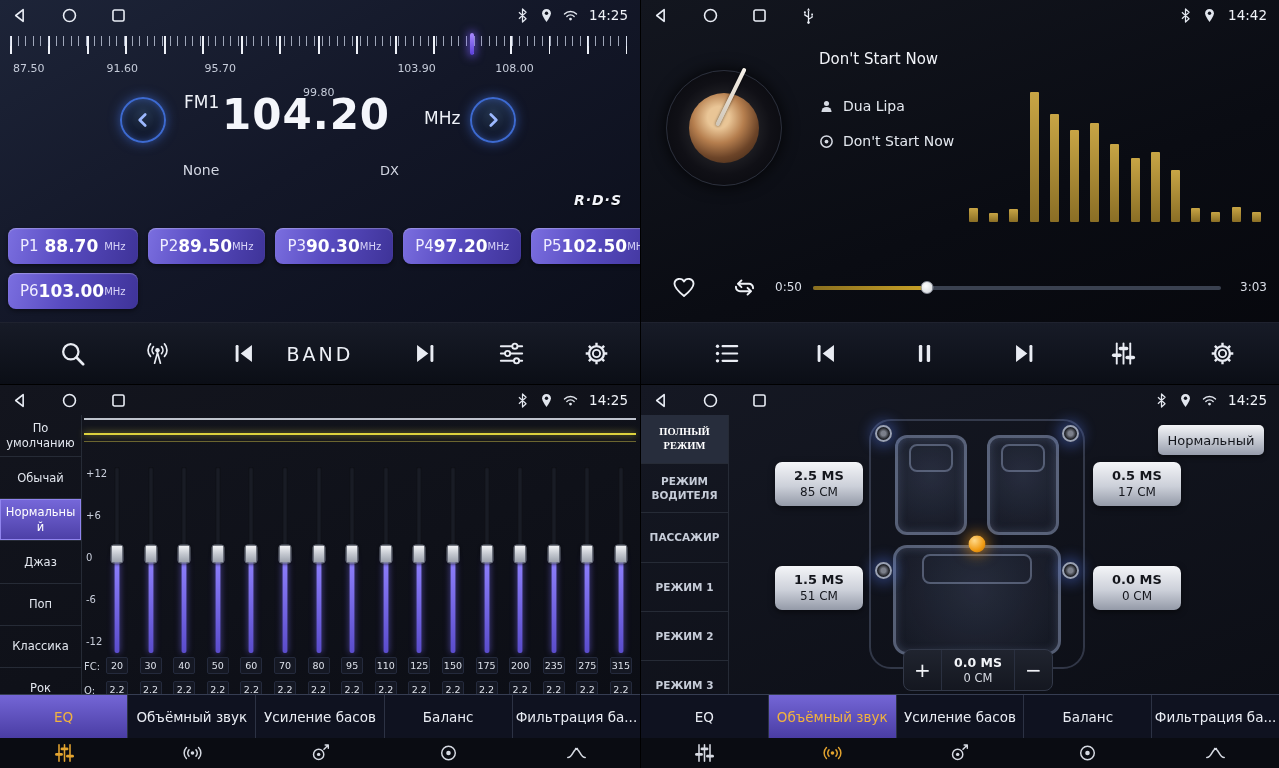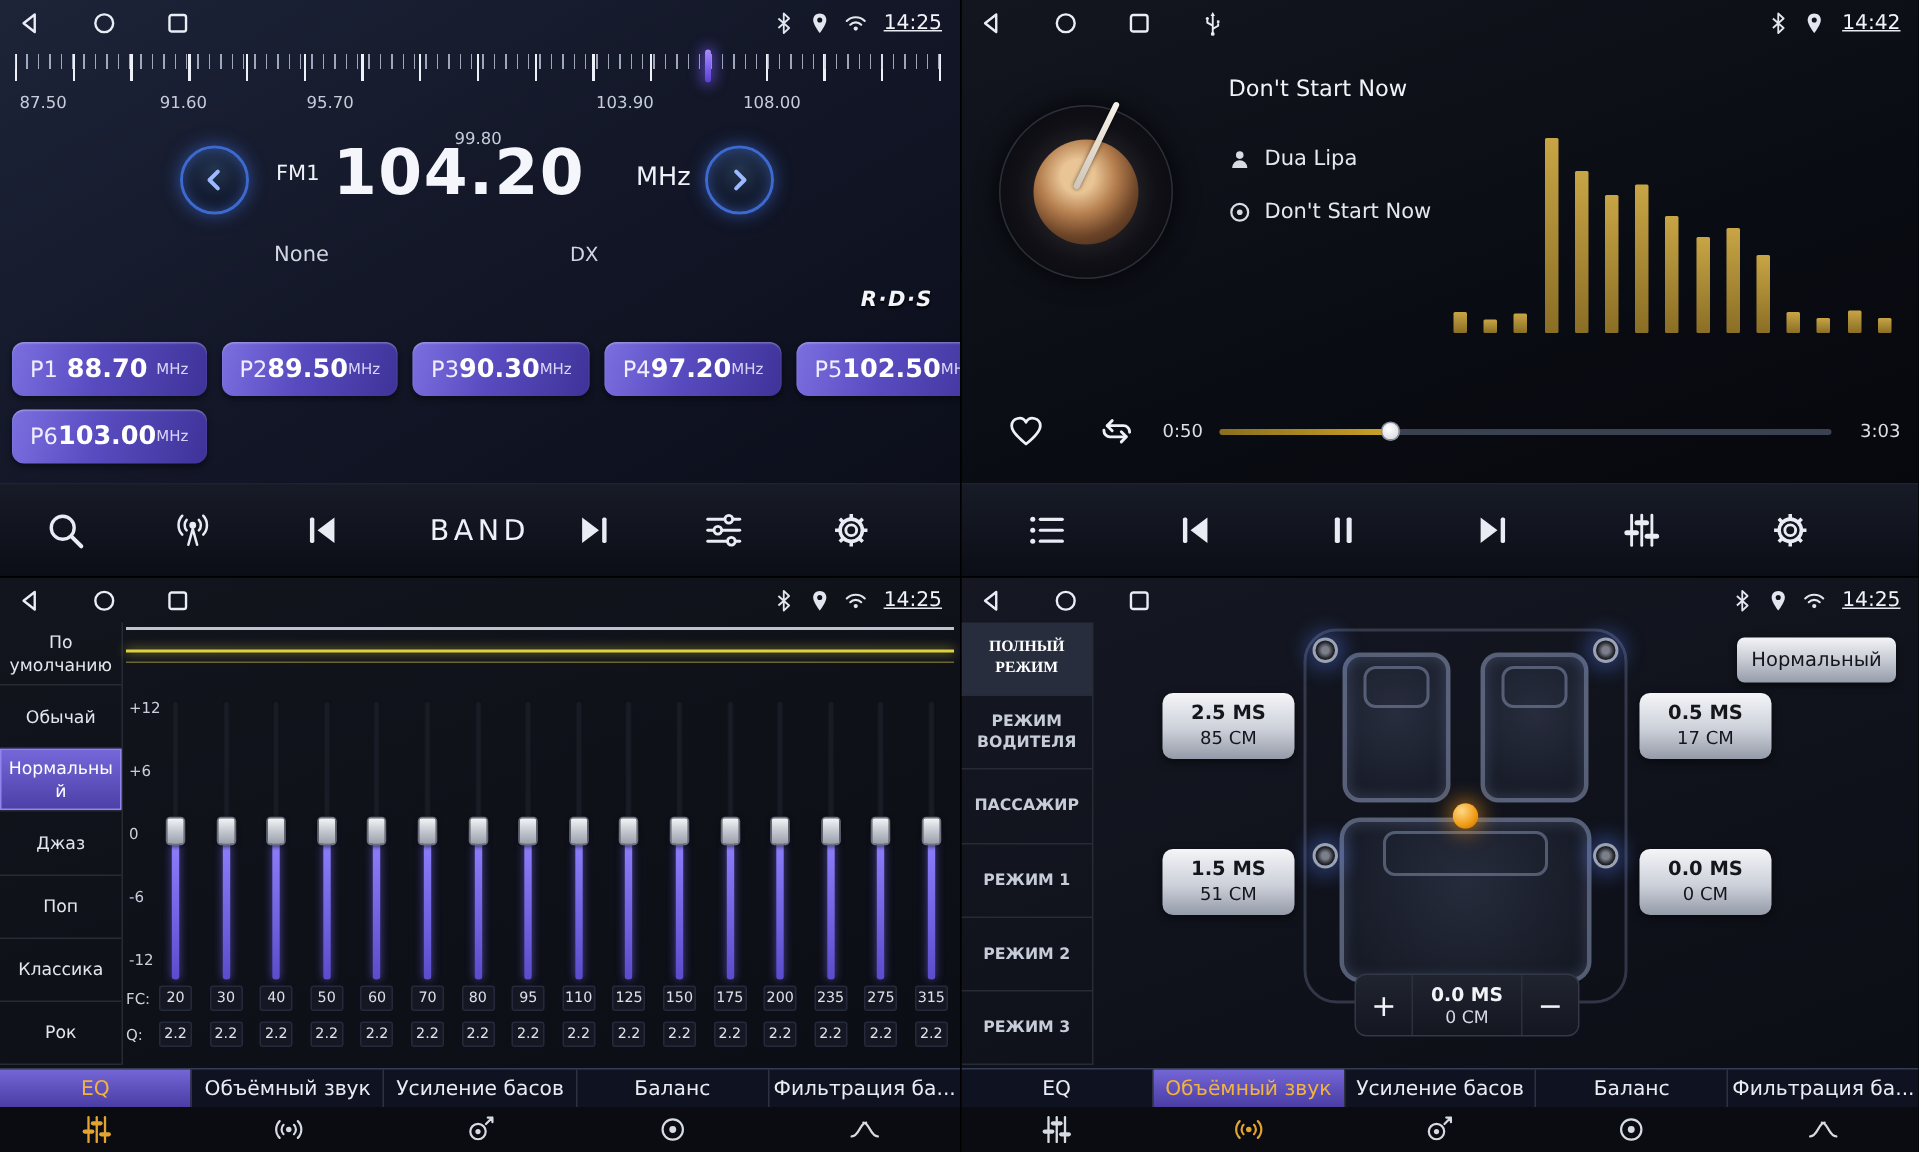--- a/index.html
+++ b/index.html
@@ -6,21 +6,21 @@
   html,body{background:#000;}
   body{width:1279px;height:768px;font-family:"DejaVu Sans","Liberation Sans",sans-serif;color:#e8ebf2;overflow:hidden;}
   .screen{width:1279px;height:768px;display:grid;grid-template-columns:640px 639px;grid-template-rows:384px 384px;}
   .panel{position:relative;overflow:hidden;}
   .radio{background:linear-gradient(150deg,#1d2438 0%,#131728 45%,#0a0d18 100%);}
   .player{background:linear-gradient(160deg,#13161f 0%,#0a0c13 55%,#06070c 100%);border-left:1px solid #000;}
   .eq{background:linear-gradient(160deg,#13151e 0%,#0b0d14 100%);border-top:1px solid #000;}
   .soundfield{background:linear-gradient(160deg,#151823 0%,#0b0d14 100%);border-top:1px solid #000;border-left:1px solid #000;}
 
   
-  .statusbar{position:absolute;top:0;left:0;right:0;height:30px;display:flex;align-items:center;padding:0 12px;z-index:9;text-decoration:underline;}
+  .statusbar{position:absolute;top:0;left:0;right:0;height:30px;display:flex;align-items:center;padding:0 12px;z-index:9;}
   .nav-group{display:flex;align-items:center;gap:32px;}
   .nav-icon{width:17px;height:17px;color:#e9edf5;display:inline-flex;}
   .nav-icon svg{width:100%;height:100%;}
   .status-right{margin-left:auto;display:flex;align-items:center;gap:9px;}
   .sicon{width:15px;height:15px;color:#e2e6ee;display:inline-flex;}
   .sicon svg{width:100%;height:100%;}
   .status-time{font-size:13.5px;color:#f0f3f8;margin-left:2px;}
 
   
   .scale{position:absolute;left:0;right:0;top:34px;height:48px;}
@@ -32,36 +32,36 @@
   .scale-indicator{position:absolute;top:-1px;width:4px;height:22px;border-radius:2px;
     background:linear-gradient(180deg,#a98bff,#5a3fd8);box-shadow:0 0 9px 2px rgba(122,92,255,.65);}
   .scale-label{position:absolute;top:28px;transform:translateX(-50%);font-size:11px;color:#c6ccda;}
   .tune-btn{position:absolute;width:46px;height:46px;border-radius:50%;cursor:pointer;
     background:radial-gradient(circle at 50% 32%,#23344f,#0e1426 72%);
     border:2px solid #3d6ad0;box-shadow:0 0 12px rgba(70,120,240,.55), inset 0 0 9px rgba(90,140,255,.45);
     display:flex;align-items:center;justify-content:center;}
   .tune-btn svg{width:18px;height:20px;}
   .tune-btn.prev{left:120px;top:97px;}
   .tune-btn.next{left:470px;top:97px;}
-  .band-name{position:absolute;left:184px;top:108px;font-size:14px;color:#eef1f7;}
+  .band-name{position:absolute;left:184px;top:92px;font-size:17px;color:#eef1f7;}
   .signal-mode{position:absolute;left:166px;top:162px;width:70px;text-align:center;font-size:14px;color:#d2d6e2;}
   .freq-big{position:absolute;left:222px;top:90px;width:200px;text-align:left;font-size:42px;font-weight:bold;letter-spacing:1px;color:#f4f6fb;}
   .freq-unit{position:absolute;left:424px;top:108px;font-size:17px;color:#eef1f7;}
   .dx-mode{position:absolute;left:380px;top:163px;font-size:13px;color:#d2d6e2;}
   .rds-badge{position:absolute;right:18px;top:192px;font-size:14px;font-weight:bold;font-style:italic;letter-spacing:1px;color:#f2f4fa;text-shadow:0 1px 2px #000;}
   .presets{position:absolute;left:8px;right:8px;top:228px;display:grid;grid-template-columns:repeat(5,1fr);gap:9px 10px;}
   .preset{height:36px;border-radius:8px;display:flex;align-items:center;padding:0 12px;cursor:pointer;
     background:linear-gradient(105deg,#7b6fe0 0%,#584bc0 45%,#3e3398 100%);
     box-shadow:inset 0 1px 1px rgba(255,255,255,.28), 0 2px 4px rgba(0,0,0,.45);}
   .p-label{font-size:15px;color:#efedff;}
   .p-freq{flex:1;text-align:center;font-size:17px;font-weight:bold;color:#ffffff;}
   .p-unit{font-size:10px;color:#d8d4f8;}
   .toolbar{position:absolute;left:0;right:0;bottom:0;height:62px;display:flex;align-items:center;justify-content:space-evenly;
     background:linear-gradient(180deg,#171b27 0%,#0b0e16 100%);border-top:1px solid rgba(120,130,160,.18);}
-  .tbtn{display:flex;align-items:center;justify-content:flex-start;min-width:56px;height:46px;color:#e9ecf3;cursor:pointer;}
+  .tbtn{display:flex;align-items:center;justify-content:flex-end;min-width:56px;height:46px;color:#e9ecf3;cursor:pointer;}
   .tbtn svg{width:27px;height:27px;}
   .band-label{font-size:19px;letter-spacing:3px;color:#eef1f7;}
 
   
   .album-art{position:absolute;left:25px;top:70px;width:116px;height:116px;border-radius:50%;
     background:radial-gradient(circle at 50% 50%, #3a2a20 0 26%, #16130f 29%, #241a12 33%, #101012 37%, #1d1d22 41%, #101016 58%, #05060a 100%);
     border:1px solid #2b2f3b;box-shadow:0 0 16px rgba(0,0,0,.85);}
   .album-art::before{content:"";position:absolute;inset:19%;border-radius:50%;
     background:radial-gradient(circle at 42% 35%, #e9c596 0 18%, #b57e4e 42%, #6c4428 66%, #2e1c10 100%);}
   .album-art::after{content:"";position:absolute;left:54%;top:-5%;width:4px;height:56%;border-radius:2px;transform:rotate(26deg);
@@ -79,21 +79,21 @@
   .repeat-btn{position:absolute;left:90px;top:4px;width:27px;height:27px;color:#eef1f6;cursor:pointer;}
   .heart-btn svg,.repeat-btn svg{width:100%;height:100%;}
   .elapsed{position:absolute;left:134px;top:10px;font-size:12px;color:#dbdfe8;}
   .duration{position:absolute;right:12px;top:10px;font-size:12px;color:#dbdfe8;}
   .track{position:absolute;left:172px;right:58px;top:16px;height:4px;border-radius:2px;background:#3a4150;cursor:pointer;}
   .track-fill{height:100%;border-radius:2px;background:linear-gradient(90deg,#8a6f1f,#c9a227);}
   .track-knob{position:absolute;top:-5px;width:13px;height:13px;border-radius:50%;transform:translateX(-50%);
     background:radial-gradient(circle at 40% 35%,#ffffff,#cfd2d8);border:1px solid #8a8f9a;cursor:pointer;}
 
   
-  .audio-tabs{position:absolute;left:0;right:0;bottom:30px;height:26px;display:flex;background:#0f1220;border-top:1px solid #363d52;}
+  .audio-tabs{position:absolute;left:0;right:0;bottom:30px;height:44px;display:flex;background:#0f1220;border-top:1px solid #363d52;}
   .atab{flex:1;display:flex;align-items:center;justify-content:center;font-size:13.5px;color:#e9ecf3;border-right:1px solid #2c3244;cursor:pointer;white-space:nowrap;overflow:hidden;}
   .atab:last-child{border-right:none;}
   .atab.active{background:linear-gradient(180deg,#7466d6 0%,#4a3da4 100%);color:#f2b33e;}
   .audio-icons{position:absolute;left:0;right:0;bottom:0;height:30px;display:flex;background:#0a0c12;}
   .aicon{flex:1;display:flex;align-items:center;justify-content:center;color:#d6dae2;cursor:pointer;}
   .aicon svg{width:23px;height:22px;}
   .aicon.active{color:#e3a42f;}
 
   
   .eq-sidebar{position:absolute;left:0;top:30px;width:82px;bottom:58px;display:flex;flex-direction:column;border-right:1px solid #262b36;}

